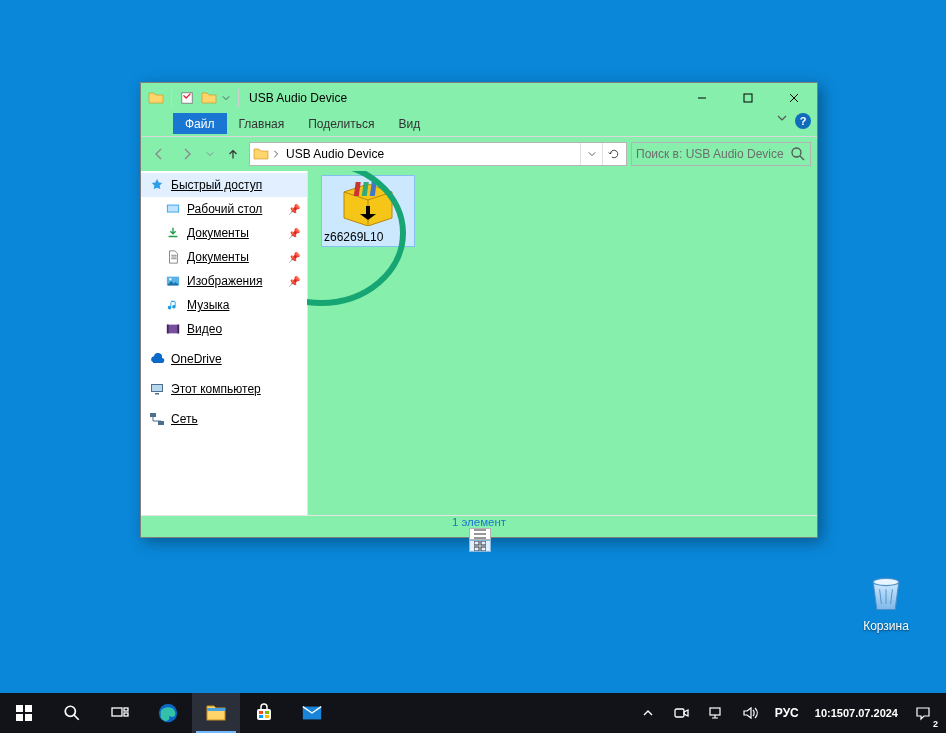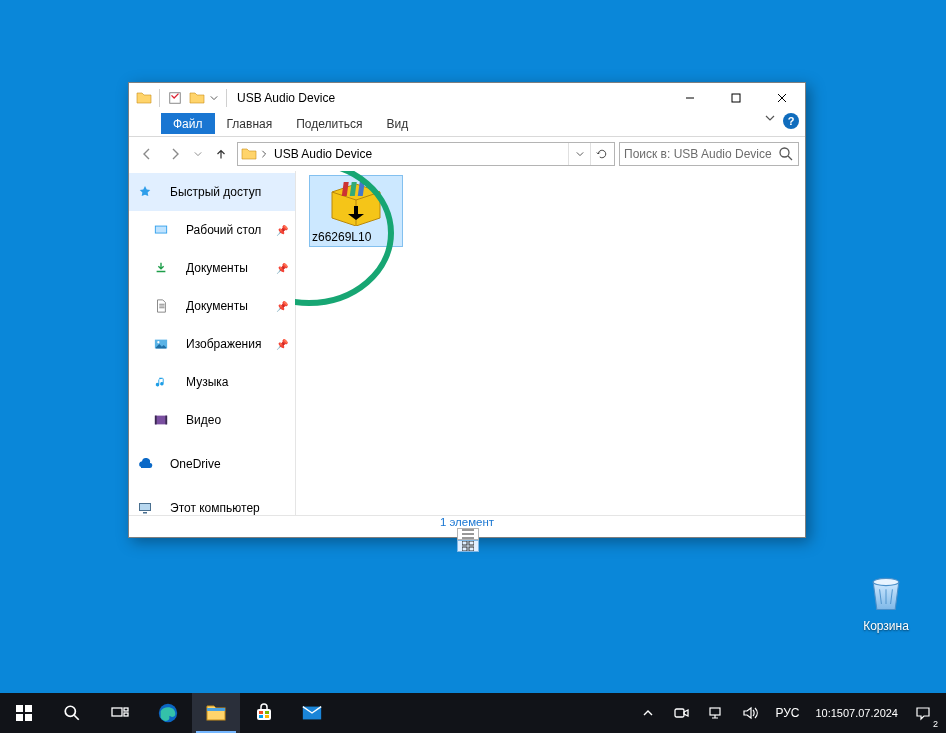--- a/index.html
+++ b/index.html
@@ -16,22 +16,22 @@
   .desktop-icon {
     position: absolute; right: 22px; bottom: 100px; width: 76px;
     text-align: center; color: #fff; font-size: 12px;
     cursor: pointer;
   }
   .desktop-icon .bin-svg { width: 44px; height: 44px; margin: 0 auto 4px; display:block;}
   .desktop-icon span { text-shadow: 0 1px 2px rgba(0,0,0,.6); }
 
   
   .window {
-    position: absolute; left: 128px; top: 82px; width: 678px; height: 456px;
-    background: #ffffff; border: 1px solid #7f7f7f;
+    position: absolute; left: 140px; top: 82px; width: 678px; height: 456px;
+    background: #86efac; border: 1px solid #7f7f7f;
     box-shadow: 4px 4px 14px rgba(0,0,0,.35);
     display: flex; flex-direction: column;
   }
 
   .titlebar {
     display: flex; align-items: center; height: 30px; padding: 0 0 0 6px;
   }
   .titlebar .qat { display:flex; align-items:center; gap:2px; }
   .qat-icon { width:18px; height:18px; display:flex; align-items:center; justify-content:center;}
   .titlebar .sep { width:1px; height:18px; background:#d0d0d0; margin: 0 4px; }
@@ -74,21 +74,21 @@
   
   .body {
     flex:1; display:flex; min-height:0;
   }
   .navpane {
     width:166px; background:#fff; padding-top:2px; overflow:hidden;
     font-size:12px;
   }
   .nav-group { margin-bottom:6px; }
   .nav-item {
-    display:flex; align-items:center; height:38px; padding-left:24px; gap:17px; position:relative;
+    display:flex; align-items:center; height:24px; padding-left:24px; gap:6px; position:relative;text-decoration:underline;
   }
   .nav-header { padding-left:8px; font-weight:normal;}
   .nav-item.selected { background:#e1efff; }
   .nav-item .icon { width:16px;height:16px; display:flex; align-items:center; justify-content:center; flex-shrink:0;}
   .nav-item .pin { position:absolute; right:6px; color:#777; font-size:10px;}
   .nav-item .lbl { white-space:nowrap; overflow:hidden; text-overflow:ellipsis; flex:1;}
 
   .content {
     flex:1; position:relative; padding:8px 12px; overflow:hidden;
   }
@@ -115,21 +115,21 @@
   .view-btn { width:22px; height:18px; border:1px solid #b4b4b4; margin-left:2px; display:flex; align-items:center; justify-content:center; background:#fff;}
   .view-btn.active{ background:#e1efff; border-color:#7fb7e6;}
 
   
   .taskbar {
     position:absolute; left:0; right:0; bottom:0; height:40px;
     background:#111318; display:flex; align-items:stretch; color:#fff;
   }
   .tb-left, .tb-right { display:flex; align-items:stretch;}
   .tb-left { }
-  .tb-right { margin-left:auto; }
+  .tb-right { margin-left:auto;font-weight:bold; }
   .tb-btn { width:48px; display:flex; align-items:center; justify-content:center;}
   .tb-btn.narrow{ width:34px;}
   .tb-btn.active-ind { position:relative;}
   .tb-btn.active-ind::after{
     content:""; position:absolute; left:4px; right:4px; bottom:0; height:2px; background:#75b7ff;
   }
   .tb-btn.running { background:#2a2f3a; }
   .tb-clock { padding:0 8px; display:flex; flex-direction:row; align-items:center; justify-content:center; font-size:11px; line-height:13px;}
   .tb-lang { width:40px; display:flex; align-items:center; justify-content:center; font-size:12px;}
 

